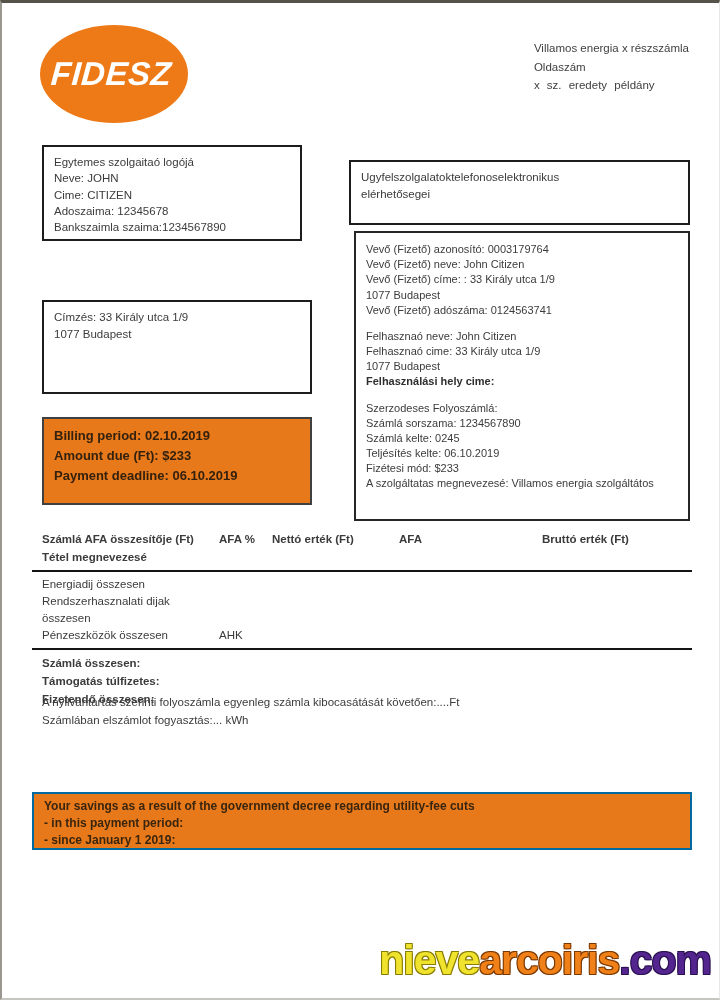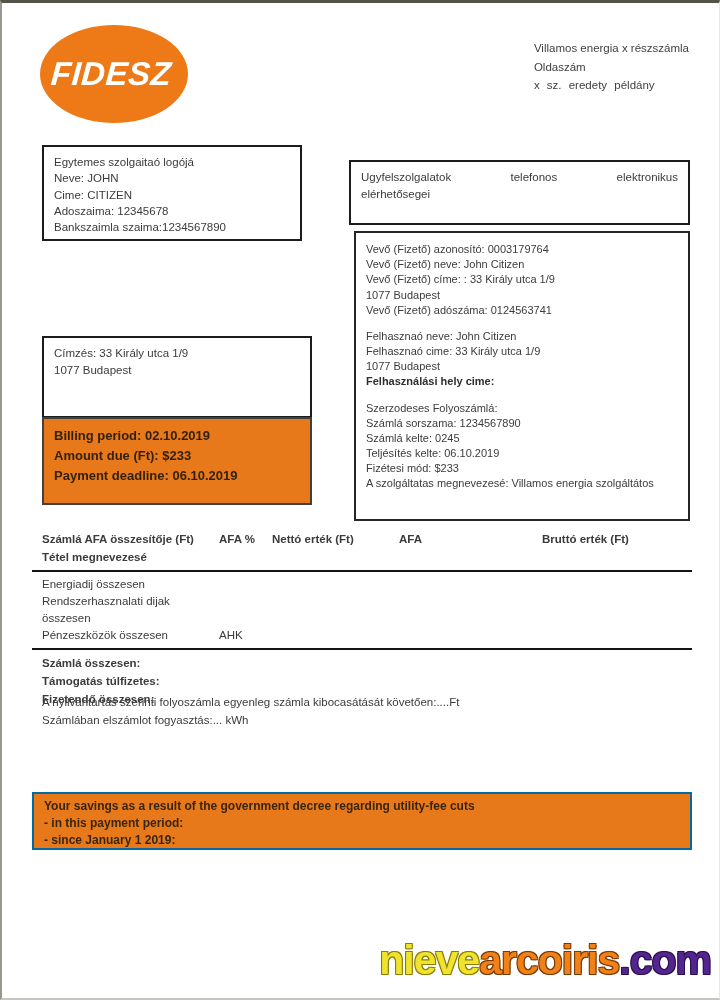--- a/index.html
+++ b/index.html
@@ -22,22 +22,22 @@
   
   .doc-caption {
     position:absolute; right:30px; top:36px; text-align:left;
     font-size:11.5px; line-height:1.62; color:#3f3f3f;
   }
   .doc-caption .spaced { word-spacing:4px; }
   
   .box { position:absolute; border:2px solid #1c1c1c; background:#fff; padding:7px 10px; }
   .provider-box { left:40px; top:142px; width:260px; height:96px; font-size:11.5px; line-height:1.42; }
   .cs-box { left:347px; top:157px; width:341px; height:65px; font-size:11.5px; line-height:1.5; }
-  .cs-line1 { display:flex; justify-content:space-between; }
-  .address-box { left:40px; top:297px; width:270px; height:82px; font-size:11.5px; line-height:1.5;margin-top:36px; }
+  .cs-line1 { display:flex; }
+  .address-box { left:40px; top:297px; width:270px; height:94px; font-size:11.5px; line-height:1.5; }
   .detail-box { left:352px; top:228px; width:336px; height:290px; font-size:11px; line-height:1.38; padding:9px 10px; border-color:#262626; }
   .detail-box .para { margin-bottom:11px; }
   .bold-line { font-weight:bold; color:#2e2e2e; }
   
   .billing-box {
     left:40px; top:414px; width:270px; height:88px; background:#E8791A;
     border:2px solid #404040; font-size:13px; font-weight:bold; color:#33210e; line-height:1.55;
   }
   .savings-box {
     left:30px; top:789px; width:660px; height:58px; background:#E8791A;

